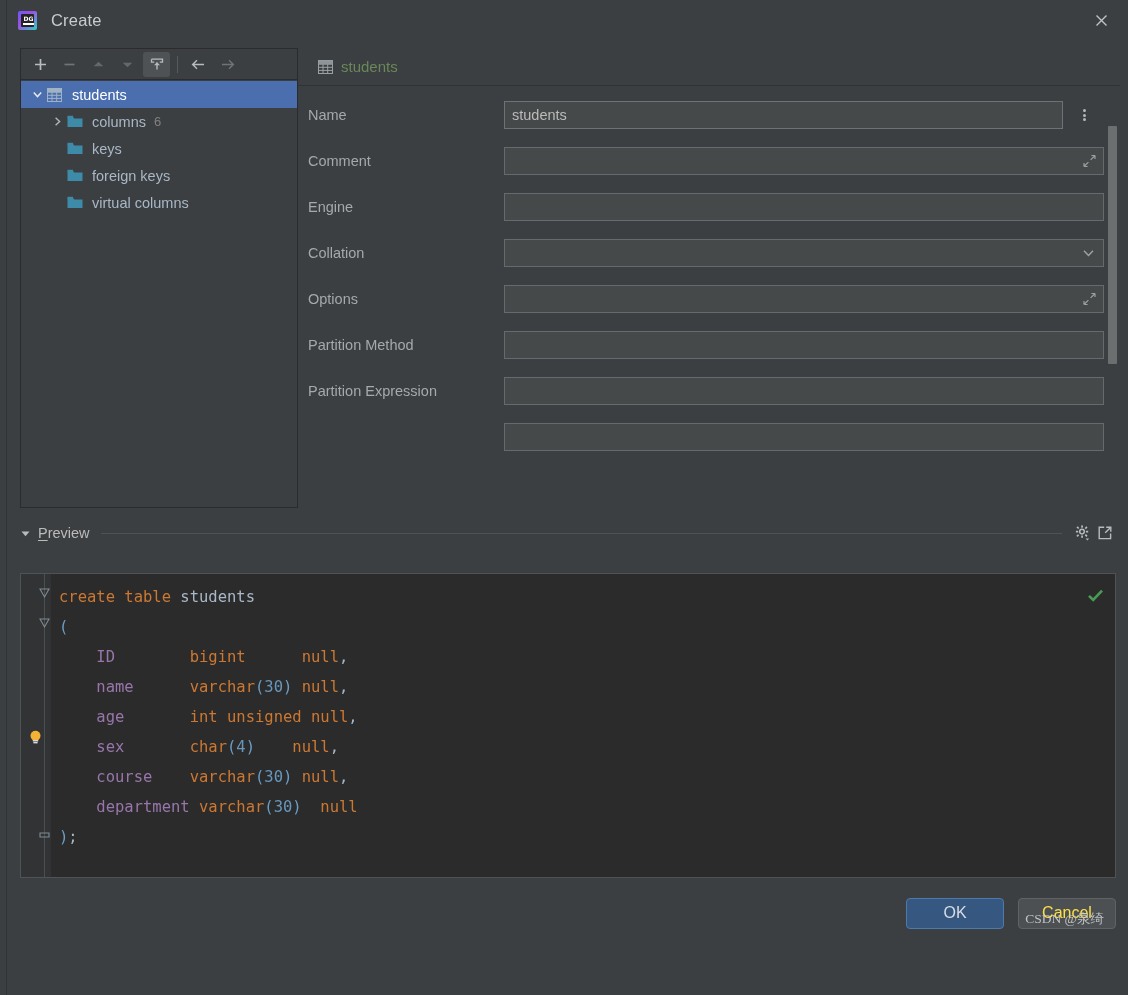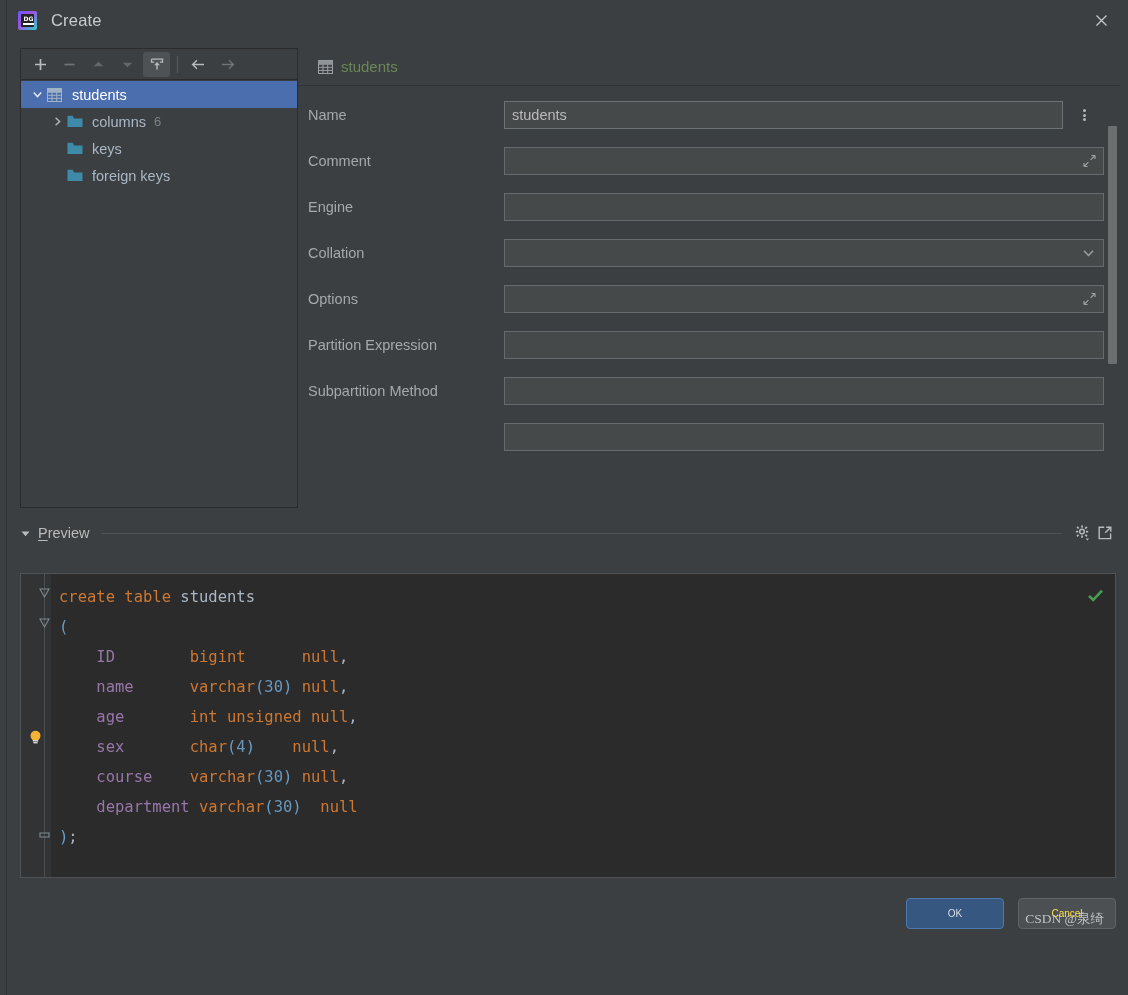--- a/index.html
+++ b/index.html
@@ -388,21 +388,21 @@
     align-items: center;
     justify-content: flex-end;
     padding-right: 12px;
     gap: 14px;
   }
   .dlg-btn {
     height: 31px;
     min-width: 98px;
     padding: 0 8px;
     border-radius: 4px;
-    font-size: 10px;
+    font-size: 16px;
     font-family: "Liberation Sans", sans-serif;
     cursor: pointer;
     display: flex;
     align-items: center;
     justify-content: center;
   }
   #ok-button {
     background: #365880;
     border: 1px solid #4c7aad;
     color: #d8dde3;
@@ -537,20 +537,31 @@
             <span class="tree-indent"></span>
             <span class="tree-arrow"></span>
             <span class="tree-ico">
               <svg width="16" height="13" viewBox="0 0 16 13">
                 <path d="M0.5 2 H6 L7.3 3.5 H15.5 V12 H0.5 Z" fill="#3d8ba8"></path>
                 <rect x="0.5" y="0.8" width="5.6" height="2" fill="#3d8ba8"></rect>
               </svg>
             </span>
             <span class="tree-label">foreign keys</span>
           </div>
+          <div class="tree-row">
+            <span class="tree-indent"></span>
+            <span class="tree-arrow"></span>
+            <span class="tree-ico">
+              <svg width="16" height="13" viewBox="0 0 16 13">
+                <path d="M0.5 2 H6 L7.3 3.5 H15.5 V12 H0.5 Z" fill="#3d8ba8"></path>
+                <rect x="0.5" y="0.8" width="5.6" height="2" fill="#3d8ba8"></rect>
+              </svg>
+            </span>
+            <span class="tree-label">virtual columns</span>
+          </div>
         </div>
     </div>
 
     <div id="form-panel">
 
       <div id="form-header">
         <span class="hdr-ico">
           <svg width="15" height="14" viewBox="0 0 15 14">
             <rect x="0.5" y="0.5" width="14" height="13" fill="none" stroke="#9aa0a3" stroke-width="1"></rect>
             <path d="M0.5 4.2 H14.5 M0.5 7.3 H14.5 M0.5 10.4 H14.5 M5 4.2 V13.5 M9.7 4.2 V13.5" stroke="#9aa0a3" stroke-width="1" fill="none"></path>
@@ -609,27 +620,27 @@
               <span></span>
               <span class="field-icon-right">
                 <svg width="15" height="15" viewBox="0 0 15 15">
                   <path d="M13 2 L8.6 6.4 M13 2 H9.4 M13 2 V5.6" stroke="#9aa0a3" stroke-width="1.2" fill="none"></path>
                   <path d="M2 13 L6.4 8.6 M2 13 H5.6 M2 13 V9.4" stroke="#9aa0a3" stroke-width="1.2" fill="none"></path>
                 </svg>
               </span>
             </div>
           </div>
           <div class="form-row">
-            <div class="form-label">Partition Expression</div>
+            <div class="form-label">Partition Method</div>
             <div class="field field-wide">
               <span></span>
             </div>
           </div>
           <div class="form-row">
-            <div class="form-label">Subpartition Method</div>
+            <div class="form-label">Partition Expression</div>
             <div class="field field-wide">
               <span></span>
             </div>
           </div>
           <div class="form-row" style="height: 46px;">
             <div class="form-label"></div>
             <div class="field field-wide"></div>
           </div>
         </div>
 

